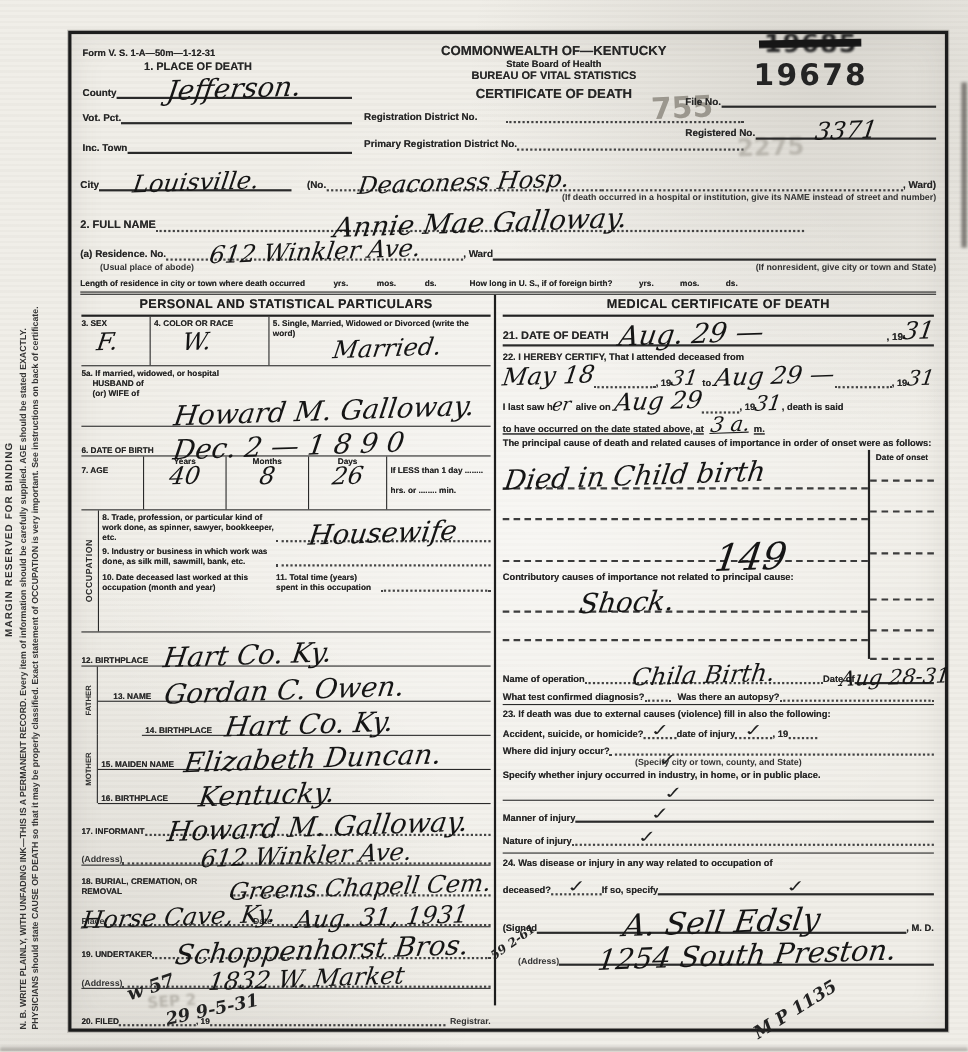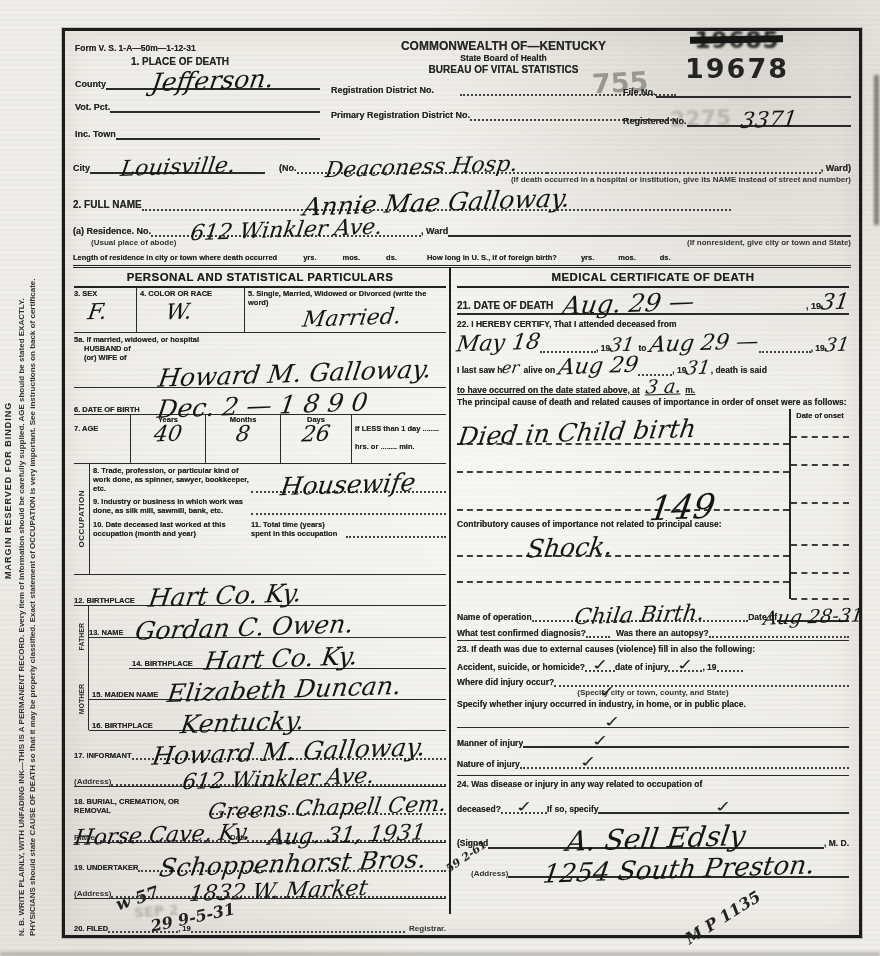--- a/index.html
+++ b/index.html
@@ -106,20 +106,21 @@
         <div class="frow" style="margin-top:15px;">
           <span class="pl">Inc. Town</span>
           <span class="wl grow"></span>
         </div>
       </div>
 
       <div class="h-center">
         <div class="pl lg center">COMMONWEALTH OF—KENTUCKY</div>
         <div class="pl sm center" style="font-weight:bold;">State Board of Health</div>
         <div class="pl md center">BUREAU OF VITAL STATISTICS</div>
+        <div class="pl lg center" style="margin-top:2px;">CERTIFICATE OF DEATH</div>
         <div class="frow" style="margin-top:8px;gap:26px;">
           <span class="pl">Registration District No.</span>
           <span class="wl dot grow rel">
             <span class="stamp gray abs" style="font-size:27px;right:28px;bottom:-4px;transform:rotate(-3deg);">755</span>
           </span>
         </div>
         <div class="frow" style="margin-top:13px;">
           <span class="pl">Primary Registration District No.</span>
           <span class="wl dot grow rel">
             <span class="stamp gray abs smudge" style="font-size:22px;right:-55px;bottom:-12px;opacity:.55;transform:rotate(-2deg);">2275</span>
@@ -282,21 +283,21 @@
             <span class="hw xl abs" style="left:14px;bottom:-2px;">Hart Co. Ky.</span>
           </span>
         </div>
 
         <div class="frow" style="align-items:stretch;height:62px;">
           <div class="vstrip" style="width:14px;">
             <span class="vtext" style="font-size:7px;">FATHER</span>
           </div>
           <div class="grow">
             <div class="frow fr" style="height:31px;">
-              <span class="pl xs" style="margin-left:0;">13. NAME</span>
+              <span class="pl xs" style="margin-left:14px;">13. NAME</span>
               <span class="grow rel">
                   <span class="hw xl abs" style="left:12px;bottom:-2px;">Gordan C. Owen.</span>
                 </span>
             </div>
             <div class="frow fr" style="height:30px;margin-left:40px;">
               <span class="pl xs" style="margin-left:3px;">14. BIRTHPLACE</span>
               <span class="grow rel">
                   <span class="hw xl abs" style="left:12px;bottom:-2px;">Hart Co. Ky.</span>
                 </span>
             </div>

